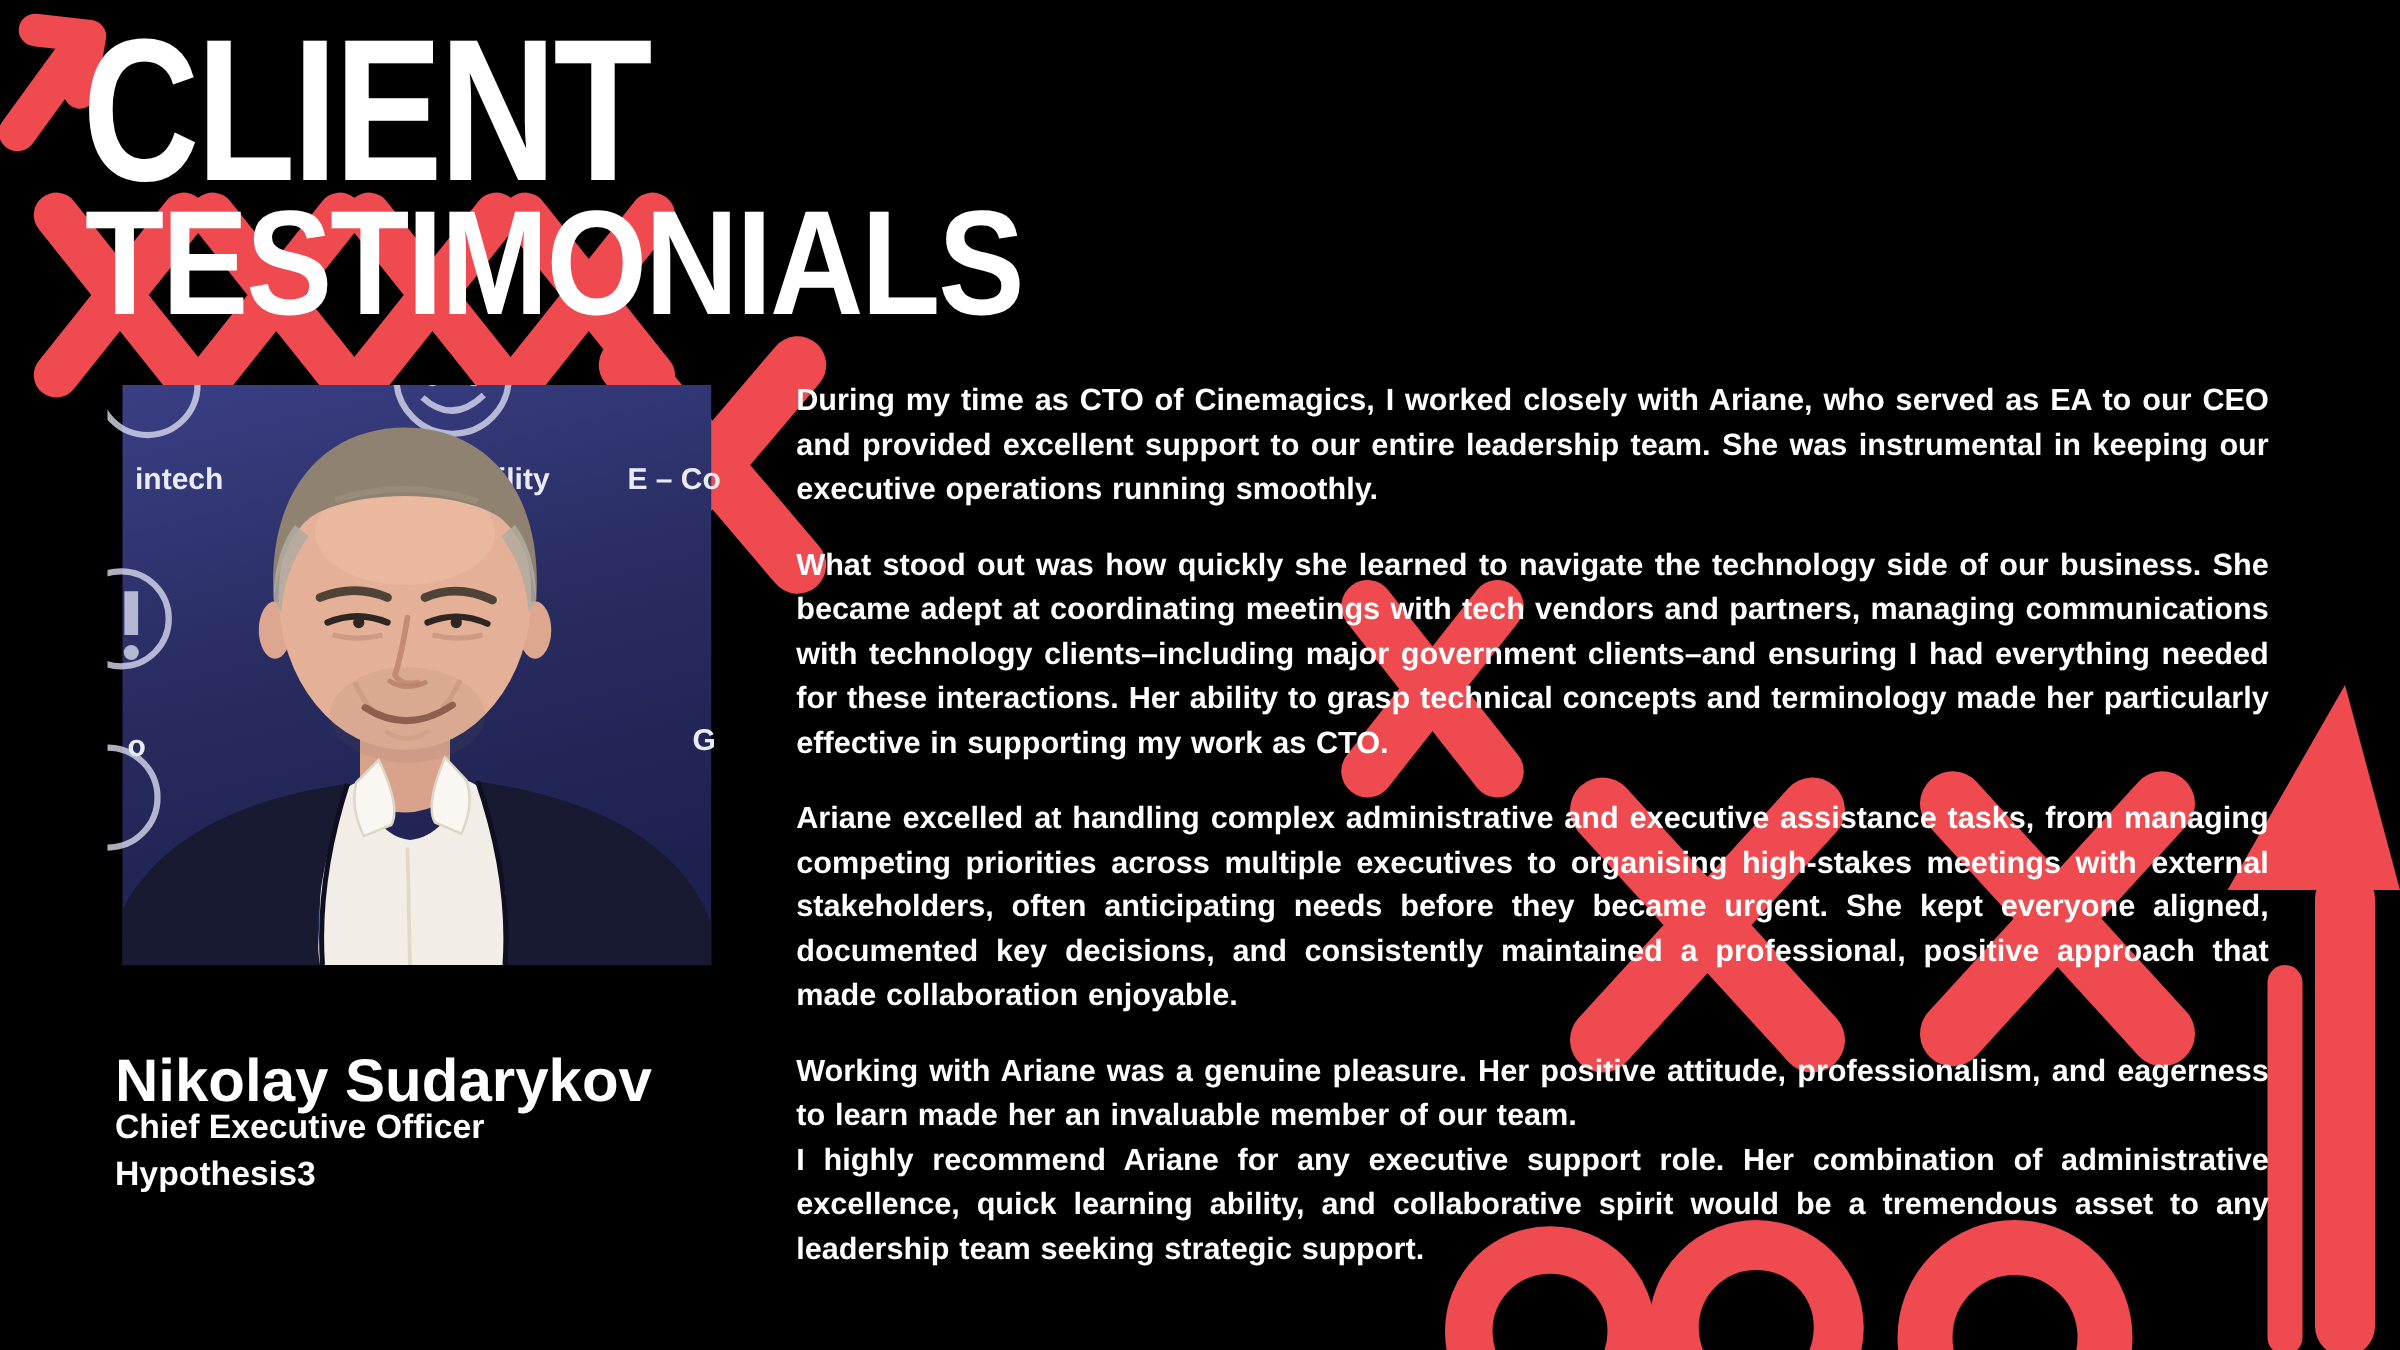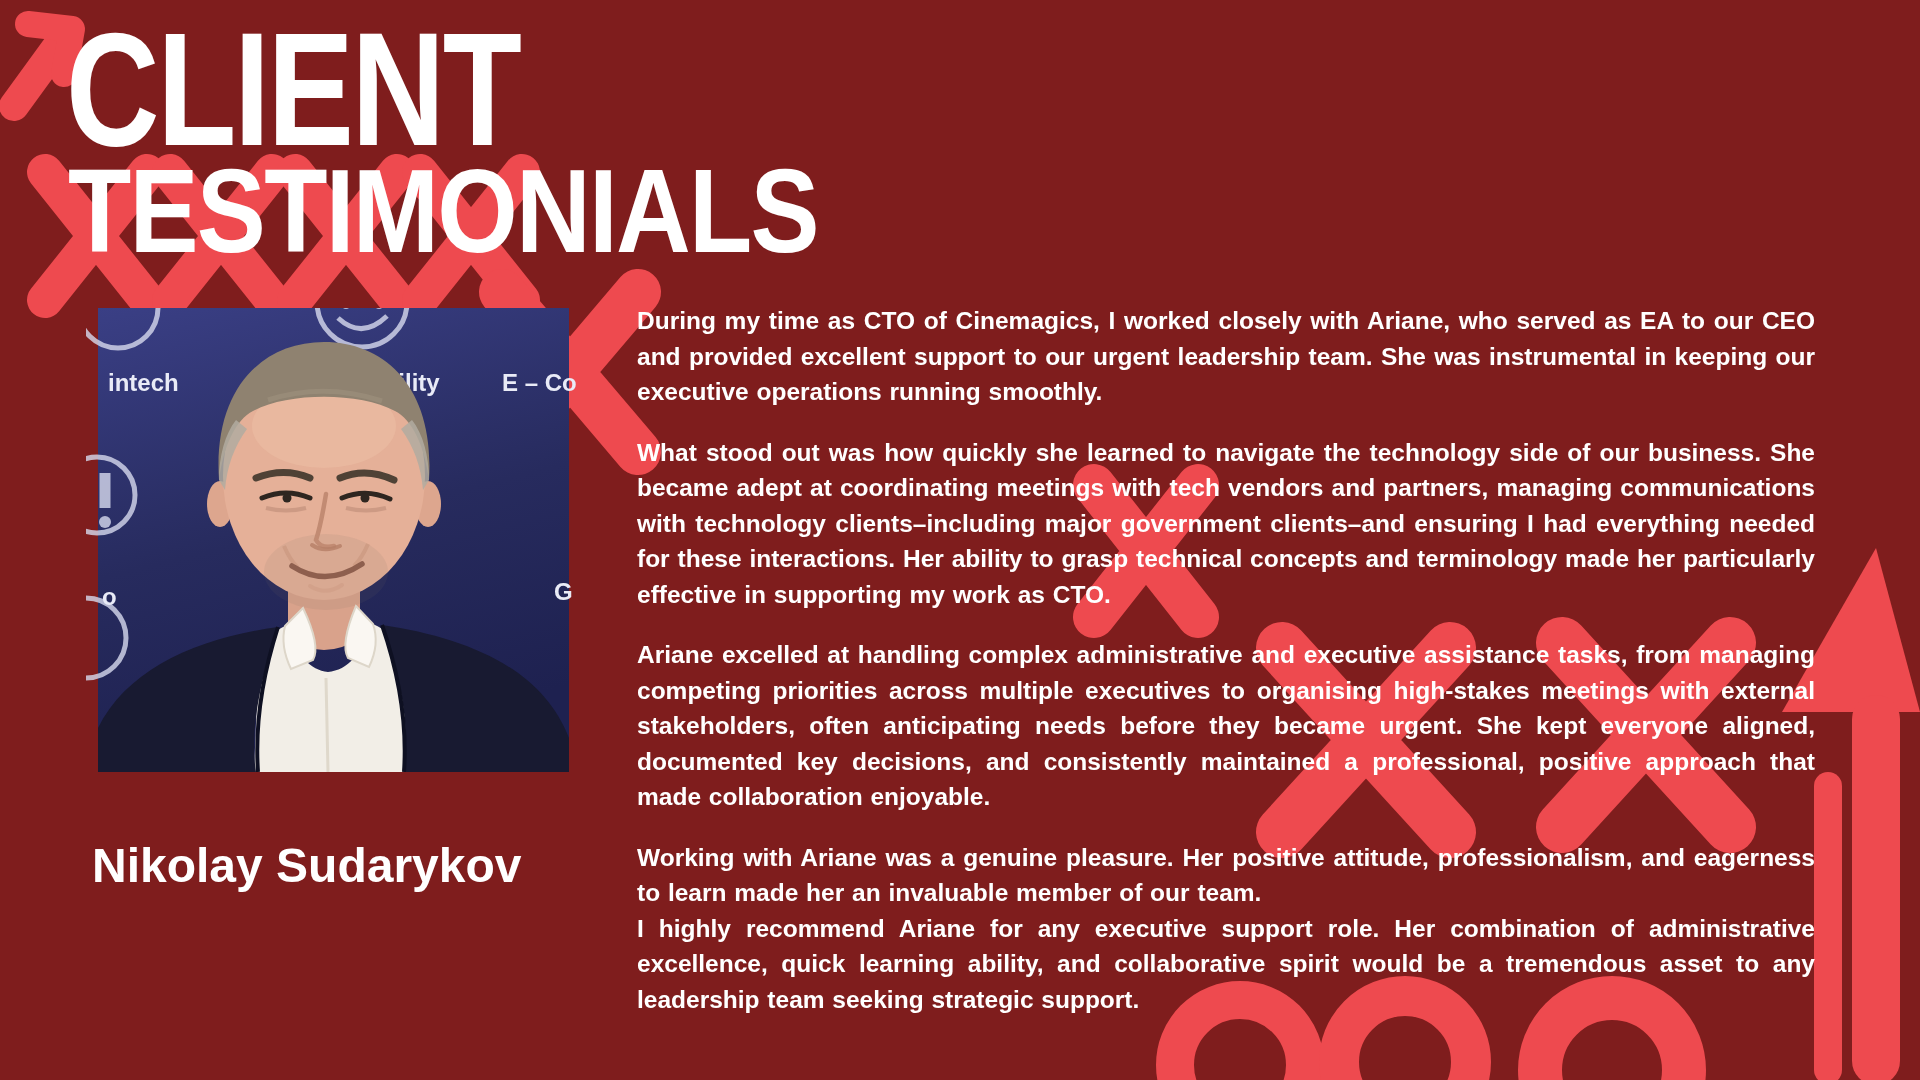--- a/index.html
+++ b/index.html
@@ -1,18 +1,18 @@
 <!DOCTYPE html>
 <html><head>
 <meta charset="utf-8">
 <style>
   html,body{margin:0;padding:0;background:#2a2a2a;}
   .slide{
     position:relative;width:1920px;height:1080px;overflow:hidden;
-    background:#7f1d1d;color:#fff;
+    background:#000000;color:#fff;
     font-family:"Liberation Sans",sans-serif;
   }
   .pattern-layer{position:absolute;left:0;top:0;width:1920px;height:1080px;}
   .title-block{position:absolute;left:66px;top:0;}
   .title-line{font-weight:bold;color:#fff;white-space:nowrap;line-height:1;transform-origin:0 0;}
   .title-line.l1{position:absolute;left:0;top:8px;font-size:162px;letter-spacing:-3px;transform:scaleX(0.80);}
   .title-line.l2{position:absolute;left:2px;top:151px;font-size:119px;letter-spacing:-2px;transform:scaleX(0.87);}
   .photo-frame{position:absolute;left:86px;top:308px;width:495px;height:464px;margin:0;}
   .photo-frame svg{display:block;width:100%;height:100%;}
   .client-name{position:absolute;left:92px;top:806px;font-size:48px;font-weight:bold;letter-spacing:0;margin-top:32px;}
@@ -158,21 +158,25 @@
 
         <path d="M0,464 L0,420 C30,360 100,330 180,319 C160,380 152,426 158,464 Z" fill="#181A31"></path>
         <path d="M471,464 L471,430 C445,362 372,330 284,317 C306,378 312,428 306,464 Z" fill="#181A31"></path>
         <path d="M180,319 C163,372 157,420 160,464" stroke="#0E1022" stroke-width="4" fill="none"></path>
         <path d="M284,317 C303,372 309,420 306,464" stroke="#0E1022" stroke-width="4" fill="none"></path>
       </g>
     </svg>
   </figure>
 
   <div class="client-name">Nikolay Sudarykov</div>
+  <div class="client-role-block">
+    <div>Chief Executive Officer</div>
+    <div>Hypothesis3</div>
+  </div>
 
   <div class="quote">
-    <p>During my time as CTO of Cinemagics, I worked closely with Ariane, who served as EA to our CEO and provided excellent support to our urgent leadership team. She was instrumental in keeping our executive operations running smoothly.</p>
+    <p>During my time as CTO of Cinemagics, I worked closely with Ariane, who served as EA to our CEO and provided excellent support to our entire leadership team. She was instrumental in keeping our executive operations running smoothly.</p>
     <p>What stood out was how quickly she learned to navigate the technology side of our business. She became adept at coordinating meetings with tech vendors and partners, managing communications with technology clients–including major government clients–and ensuring I had everything needed for these interactions. Her ability to grasp technical concepts and terminology made her particularly effective in supporting my work as CTO.</p>
     <p>Ariane excelled at handling complex administrative and executive assistance tasks, from managing competing priorities across multiple executives to organising high-stakes meetings with external stakeholders, often anticipating needs before they became urgent. She kept everyone aligned, documented key decisions, and consistently maintained a professional, positive approach that made collaboration enjoyable.</p>
     <p><span>Working with Ariane was a genuine pleasure. Her positive attitude, professionalism, and eagerness to learn made her an invaluable member of our team.</span><br><span>I highly recommend Ariane for any executive support role. Her combination of administrative excellence, quick learning ability, and collaborative spirit would be a tremendous asset to any leadership team seeking strategic support.</span></p>
   </div>
 
 </div>
 
 </body></html>

